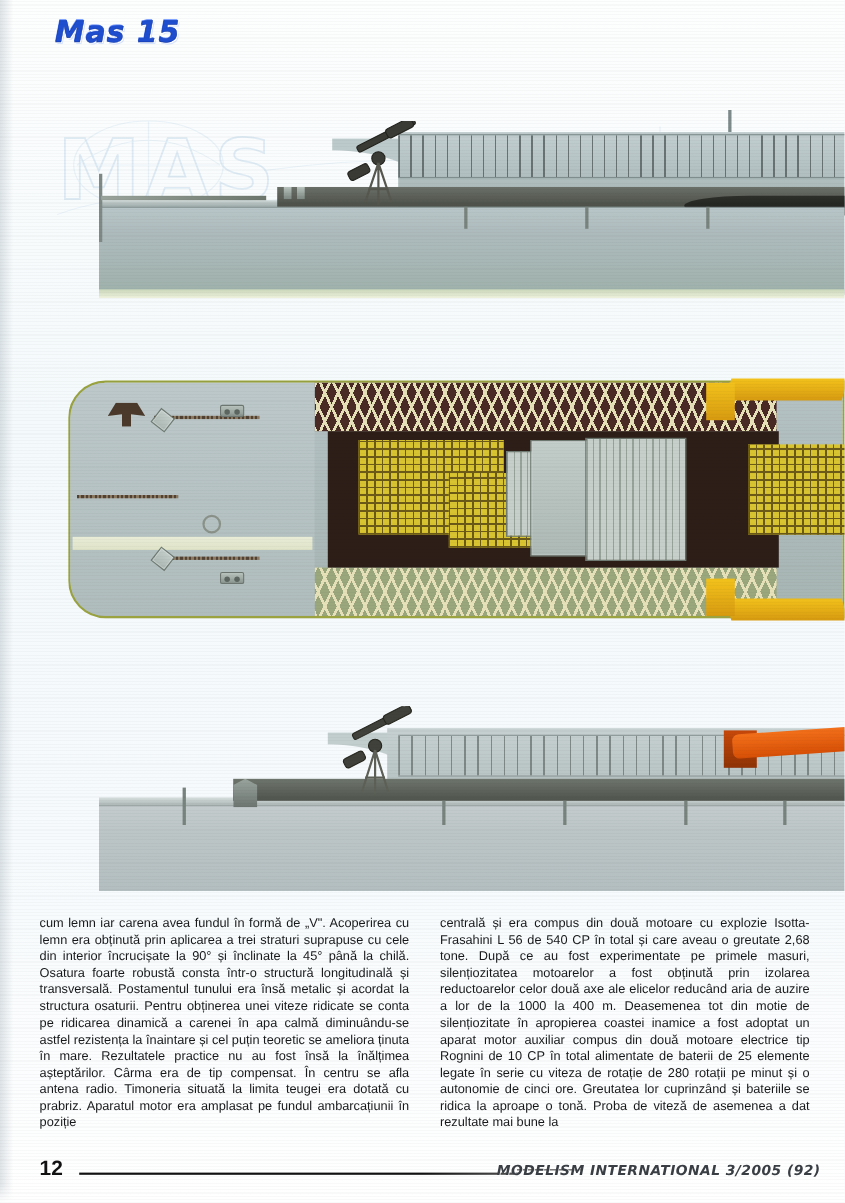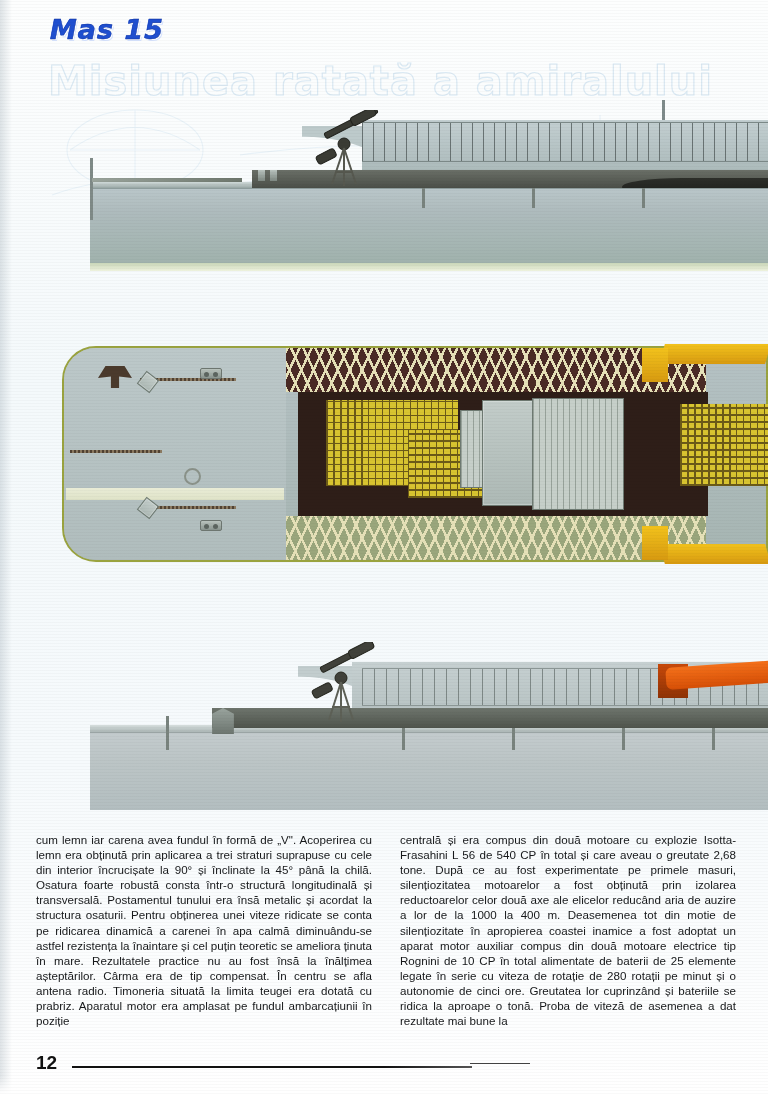--- a/index.html
+++ b/index.html
@@ -286,21 +286,21 @@
     background:repeating-linear-gradient(0deg,rgba(0,0,0,.5) 0 1px,transparent 1px 3px);
   }
 </style>
 </head>
 <body>
 
 <div id="page">
 
   <div id="paper-tint"></div>
 
-  <div class="wm" id="wm-head">Misiunea ratată a amiralului</div>
+  <div class="wm" id="wm-mas">MAS</div>
   <svg id="wm-ship" viewBox="0 0 700 190" preserveAspectRatio="none">
     <g stroke="#dbeaf4" stroke-width="1.1" fill="none">
       <ellipse cx="95" cy="55" rx="68" ry="40"></ellipse>
       <path d="M30 55 Q95 10 160 55"></path>
       <path d="M30 55 L160 55 M95 15 L95 95"></path>
       <path d="M12 100 Q95 70 190 100 T330 95"></path>
       <path d="M200 60 Q330 42 470 58 Q560 66 660 60"></path>
       <path d="M200 88 Q340 72 480 86 Q570 94 668 88"></path>
       <rect x="430" y="45" width="26" height="22"></rect>
       <rect x="466" y="38" width="34" height="30"></rect>
@@ -417,18 +417,19 @@
     </div>
     <div class="col">
       <p>centrală și era compus din două motoare cu explozie Isotta-Frasahini L 56 de 540 CP în total și care aveau o greutate 2,68 tone. După ce au fost experimentate pe primele masuri, silențiozitatea motoarelor a fost obținută prin izolarea reductoarelor celor două axe ale elicelor reducând aria de auzire a lor de la 1000 la 400 m. Deasemenea tot din motie de silențiozitate în apropierea coastei inamice a fost adoptat un aparat motor auxiliar compus din două motoare electrice tip Rognini de 10 CP în total alimentate de baterii de 25 elemente legate în serie cu viteza de rotație de 280 rotații pe minut și o autonomie de cinci ore. Greutatea lor cuprinzând și bateriile se ridica la aproape o tonă. Proba de viteză de asemenea a dat rezultate mai bune la</p>
     </div>
   </div>
 
   <div id="footer">
     <div id="page-num">12</div>
     <div id="footer-rule"></div>
     <div id="footer-rule2"></div>
+    <div id="mag-name">MODELISM INTERNATIONAL 3/2005 (92)</div>
   </div>
 
   <div id="left-shadow"></div>
   <div id="bottom-fade"></div>
   <div class="noise"></div>
 </div>
 
 </body></html>

